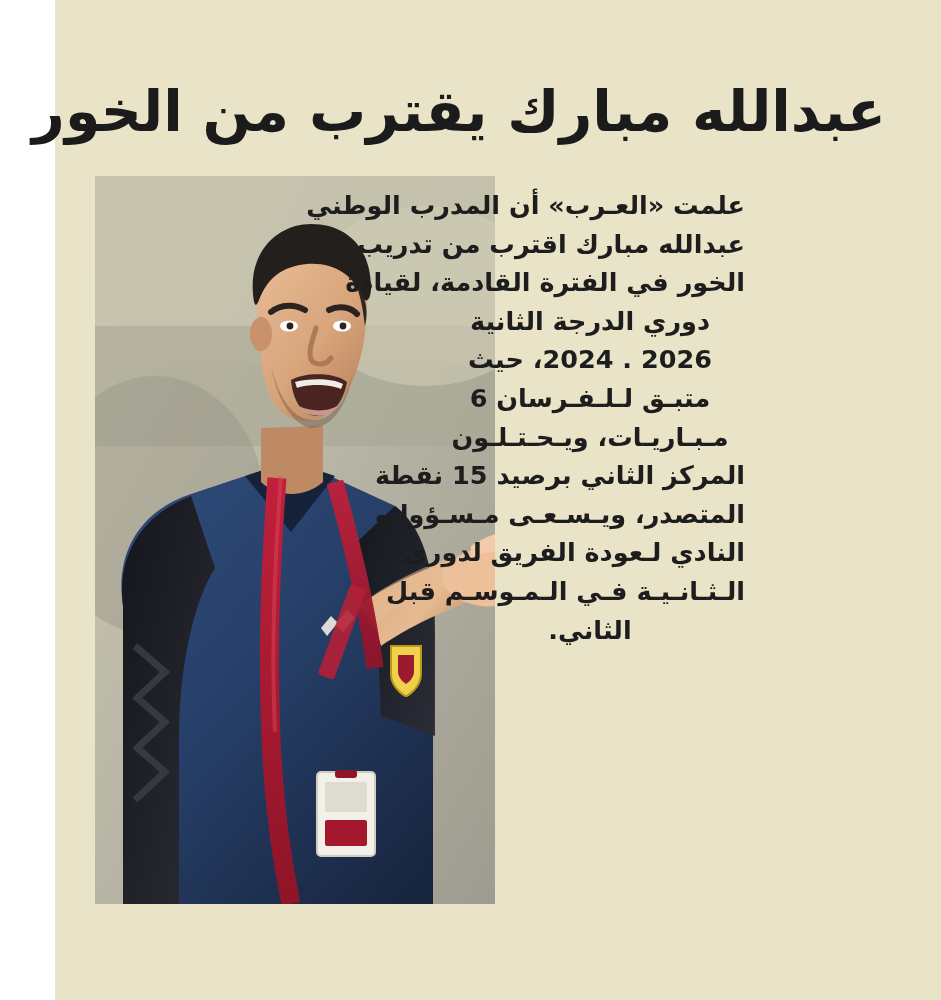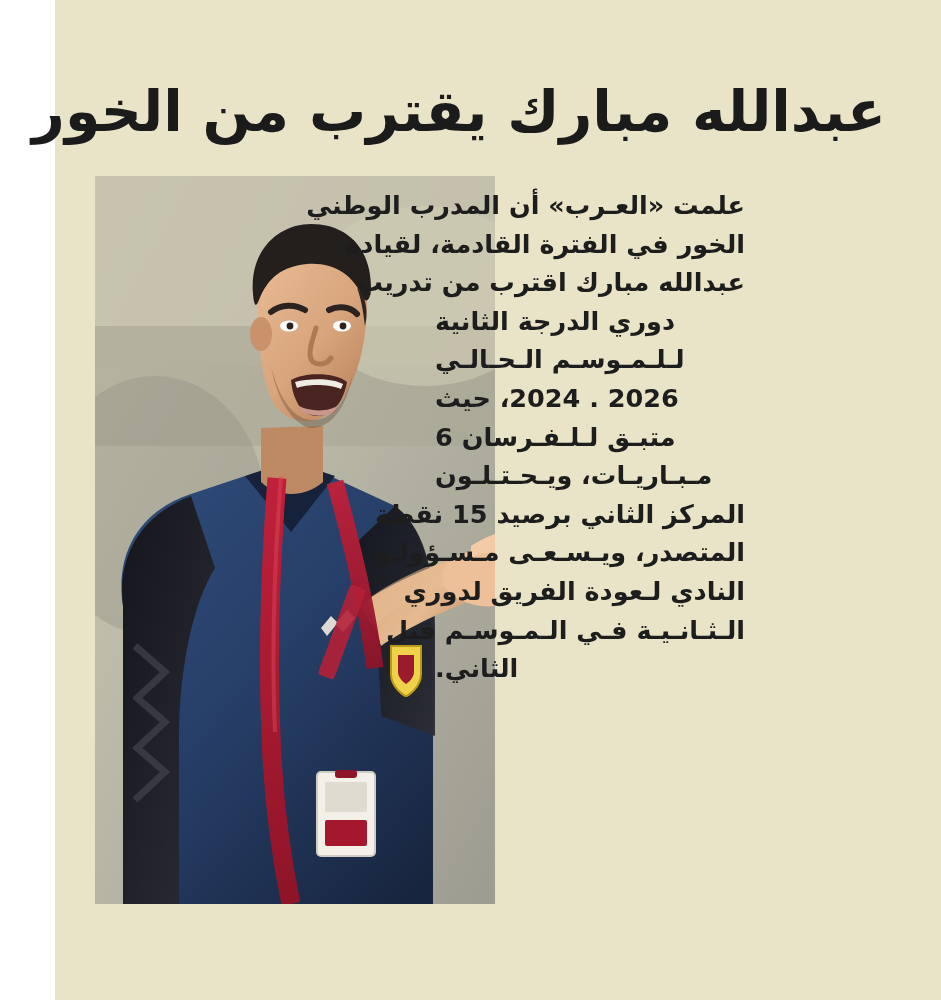--- a/index.html
+++ b/index.html
@@ -61,21 +61,21 @@
   }
   #photo-canvas { position: absolute; inset: 0; }
 
   
   #body-column {
     position: absolute;
     right: 196px;
     top: 186px;
     width: 310px;
     direction: rtl;
-    text-align: left;
+    text-align: center;
     color: #1d1d1d;
   }
   .body-line {
     font-family: "DejaVu Sans", "Liberation Sans", sans-serif;
     font-weight: bold;
     font-size: 25.5px;
     line-height: 38.6px;
     letter-spacing: -0.2px;
     white-space: nowrap;
     direction: rtl;
@@ -227,24 +227,23 @@
 
   <svg style="position:absolute; left:295px; top:770px; width:120px; height:130px;" viewBox="0 0 120 130">
     <rect x="22" y="2" width="58" height="84" rx="4" fill="#f2f0e8" stroke="#cfccc0" stroke-width="2"></rect>
     <rect x="30" y="12" width="42" height="30" rx="2" fill="#dedbd0"></rect>
     <rect x="30" y="50" width="42" height="26" rx="2" fill="#a4172c"></rect>
     <rect x="40" y="0" width="22" height="8" rx="3" fill="#8e1428"></rect>
   </svg>
 
   <div id="body-column">
     <div class="body-line">علمت «العـرب» أن المدرب الوطني</div>
+    <div class="body-line">عبدالله مبارك اقترب من تدريب</div>
     <div class="body-line">الخور في الفترة القادمة، لقيادة</div>
-    <div class="body-line">عبدالله مبارك اقترب من تدريب</div>
     <div class="body-line justify-wide">دوري الدرجة الثانية</div>
-    <div class="body-line justify-wide">لـلـمـوسـم الـحـالـي</div>
     <div class="body-line justify-wide">2026 . 2024، حيث</div>
     <div class="body-line justify-wide">متبـق لـلـفـرسان 6</div>
     <div class="body-line justify-wide">مـبـاريـات، ويـحـتـلـون</div>
     <div class="body-line tight">المركز الثاني برصيد 15 نقطة</div>
     <div class="body-line">المتصدر، ويـسـعـى مـسـؤولـو</div>
     <div class="body-line">النادي لـعودة الفريق لدوري</div>
     <div class="body-line">الـثـانـيـة فـي الـمـوسـم قبل</div>
     <div class="body-line">الثاني.</div>
   </div>
 

